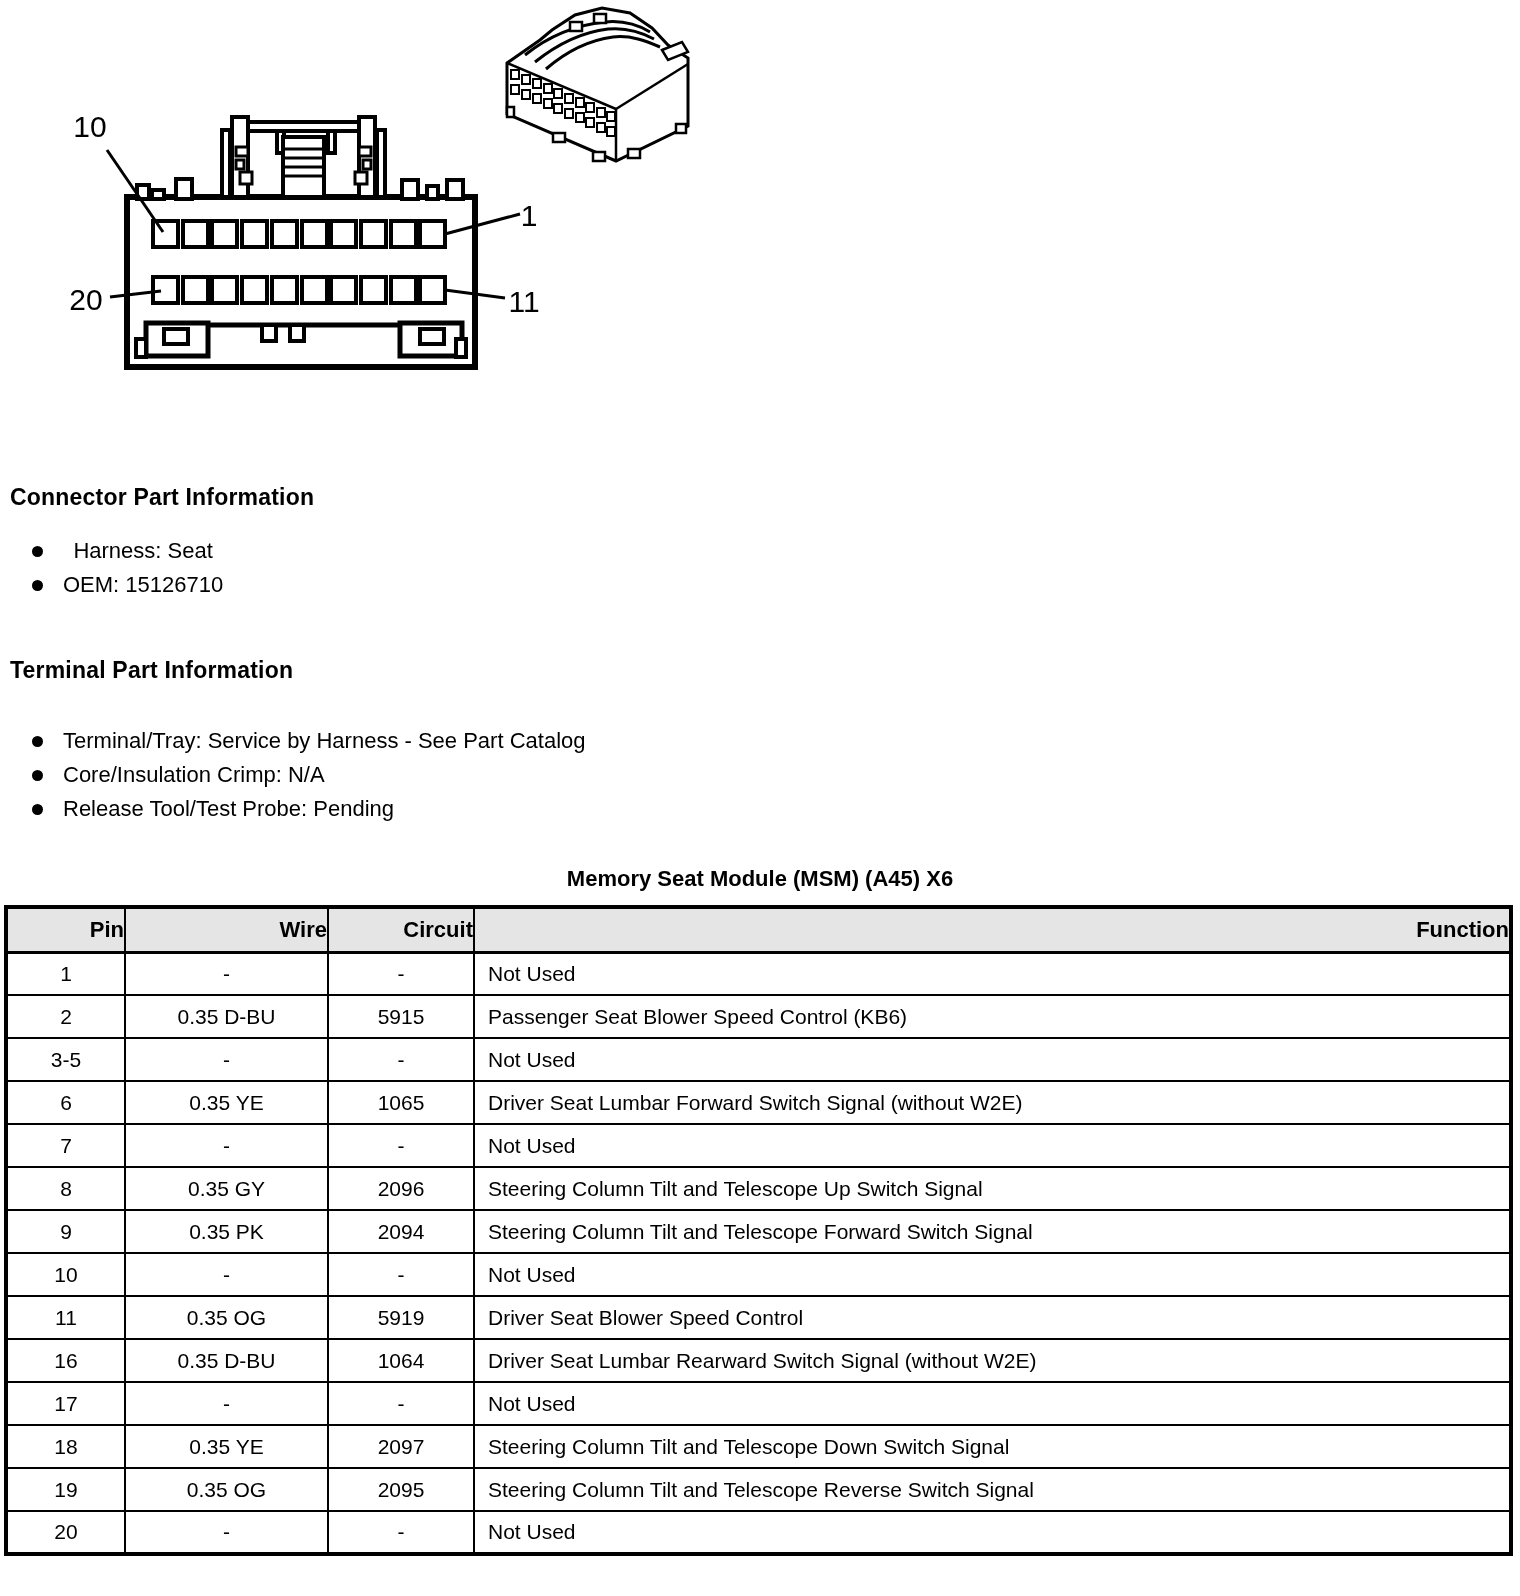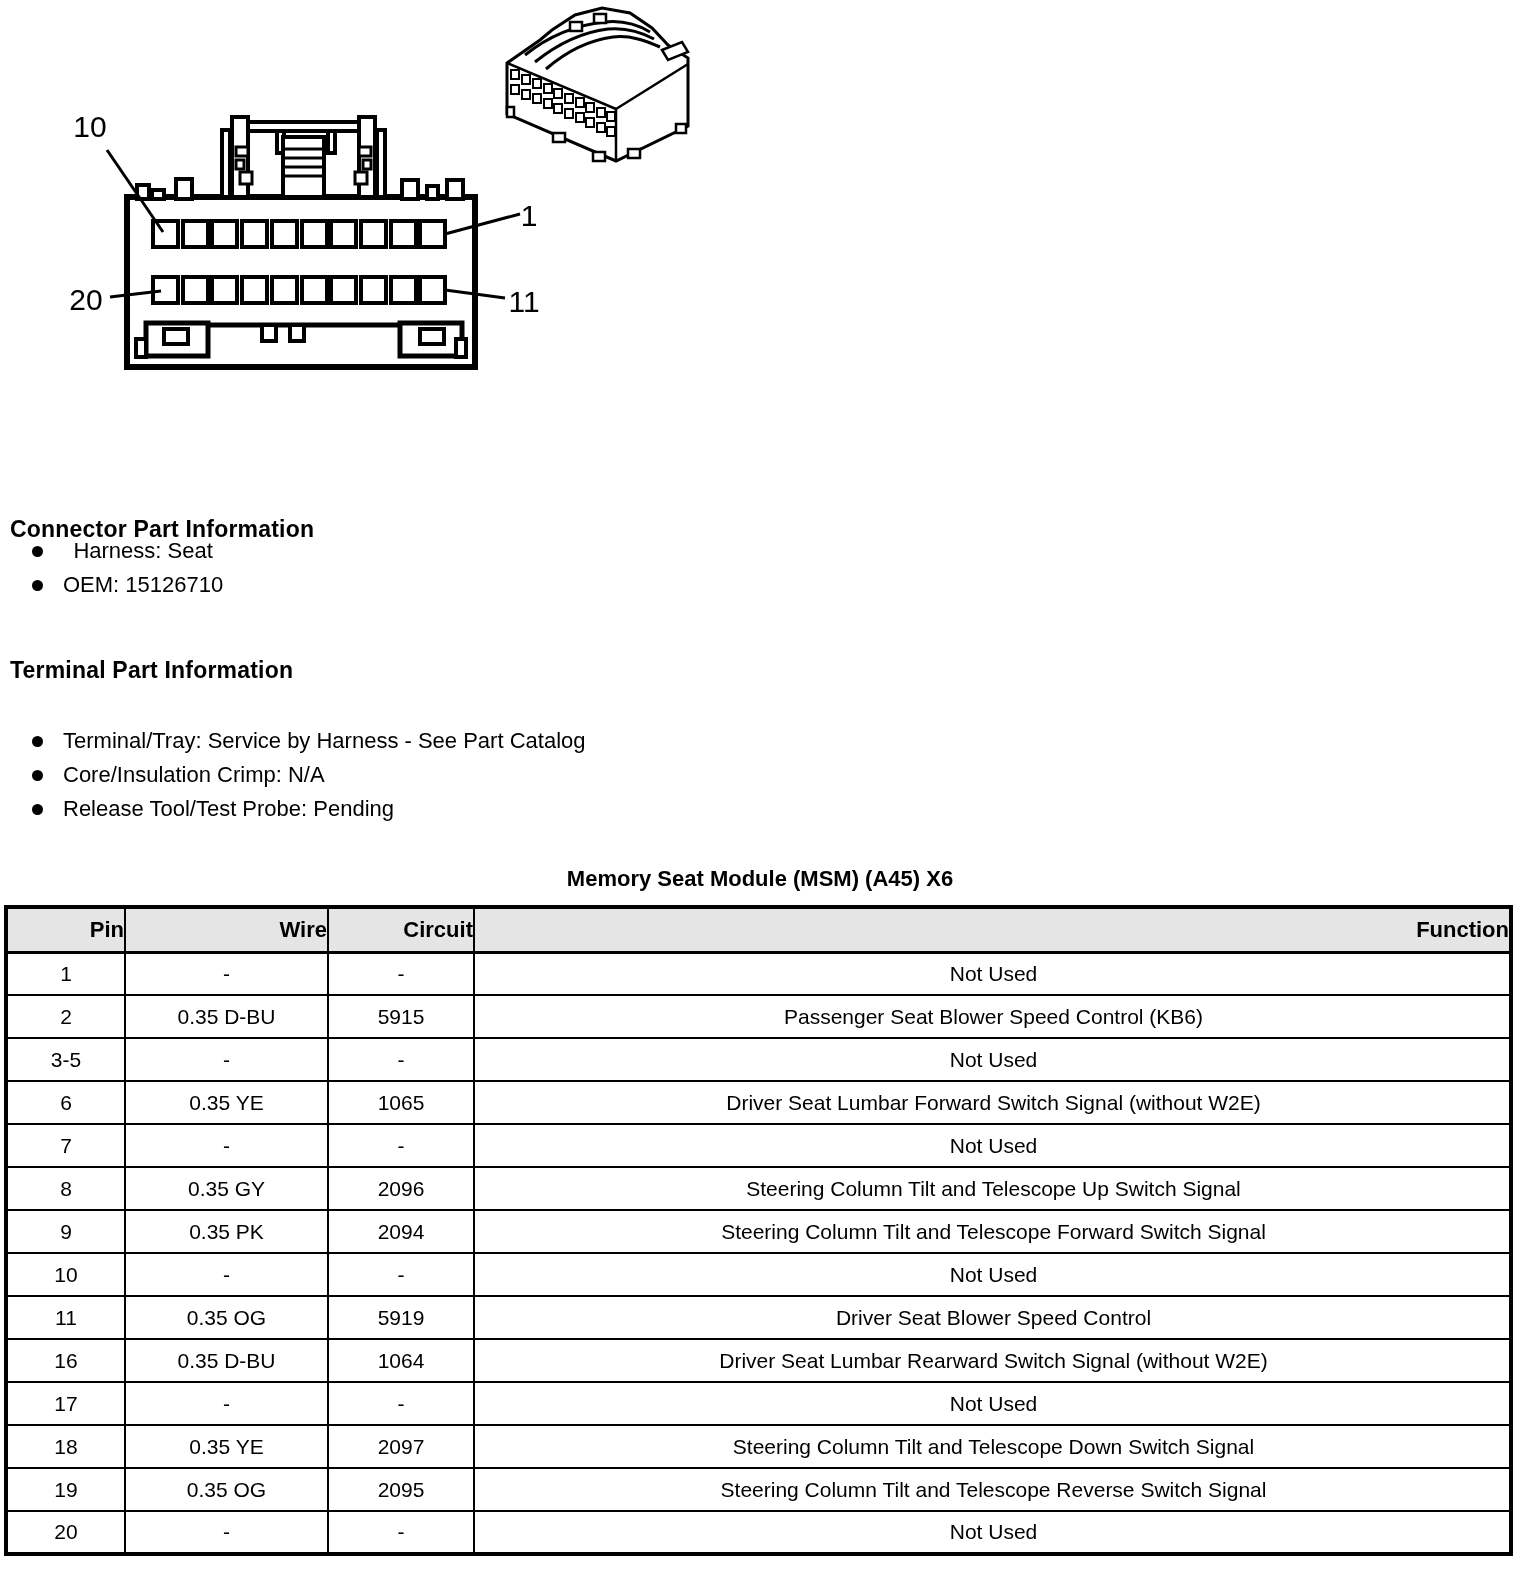--- a/index.html
+++ b/index.html
@@ -46,21 +46,21 @@
   .pin-table th {
     height: 45px; border: 2px solid #000; border-bottom: 3px solid #000;
     font-size: 22px; font-weight: bold; text-align: right;
     background: #e5e5e5;
   }
   .pin-table td {
     height: 43px; border: 2px solid #000;
     font-size: 21px; text-align: center; padding: 0 4px;
     background: #fff; white-space: nowrap; overflow: hidden;
   }
-  .pin-table td.c3 { text-align: center; padding-left: 7px; }
+  .pin-table td.c3 { text-align: left; padding-left: 13px; }
 
   
   svg { display: block; }
   svg text {
     font-family: "Liberation Sans", sans-serif;
     font-size: 30px; fill: #000;
   }
   .ink { stroke: #000; fill: none; }
   .paper { stroke: #000; fill: #fff; }
 </style>
@@ -193,21 +193,21 @@
     <path d="M62,205 L113,199"></path>
     <path d="M397,198 L457,206"></path>
   </g>
 
   <text x="42" y="45" text-anchor="middle">10</text>
   <text x="481" y="134" text-anchor="middle">1</text>
   <text x="38" y="218" text-anchor="middle">20</text>
   <text x="476" y="220" text-anchor="middle">11</text>
 </svg>
 
-<div class="sec-heading" style="top:483px;margin-top:32px;">Connector Part Information</div>
+<div class="sec-heading" style="top:483px;">Connector Part Information</div>
 <ul class="bullets" style="top:534px;text-align:center;">
     <li>Harness: Seat</li>
     <li>OEM: 15126710</li>
   </ul>
 
 <div class="sec-heading" style="top:656px;text-align:center;">Terminal Part Information</div>
 <ul class="bullets" style="top:724px;">
     <li>Terminal/Tray: Service by Harness - See Part Catalog</li>
     <li>Core/Insulation Crimp: N/A</li>
     <li>Release Tool/Test Probe: Pending</li>

